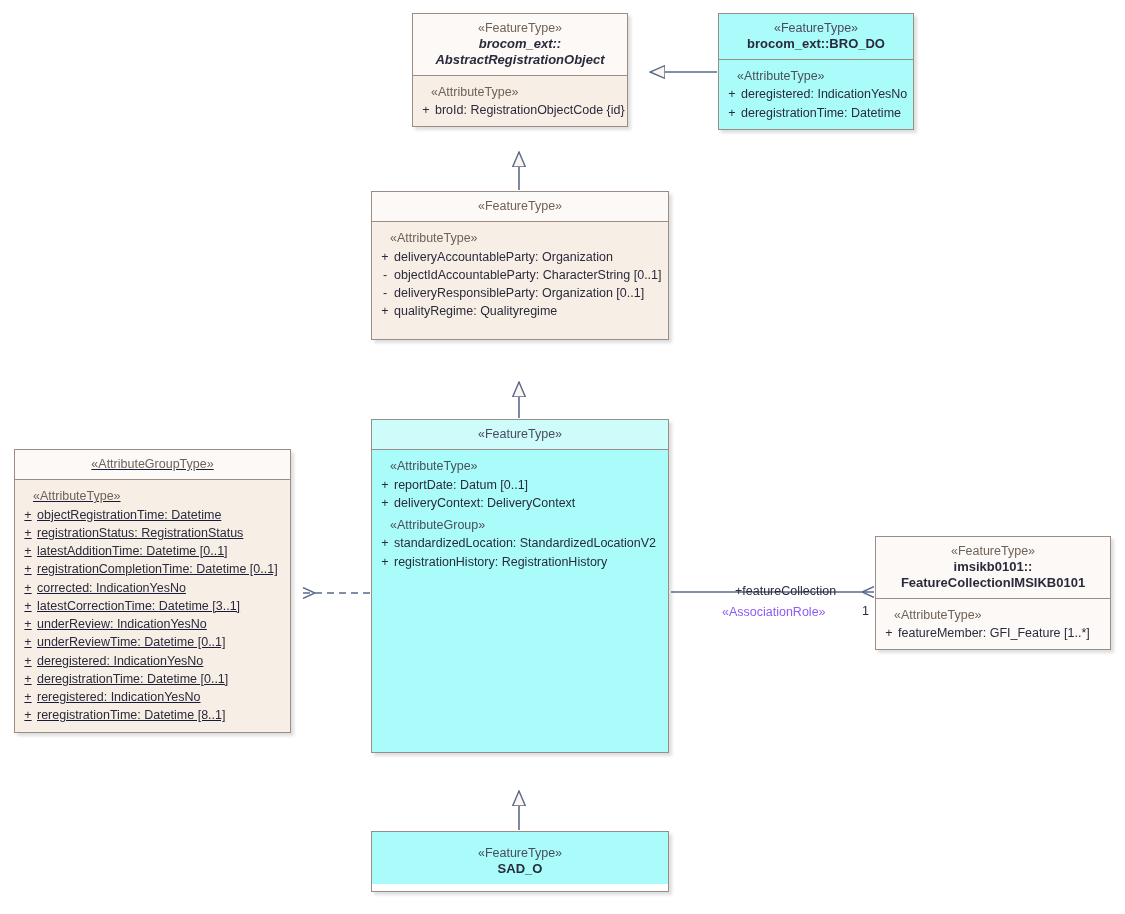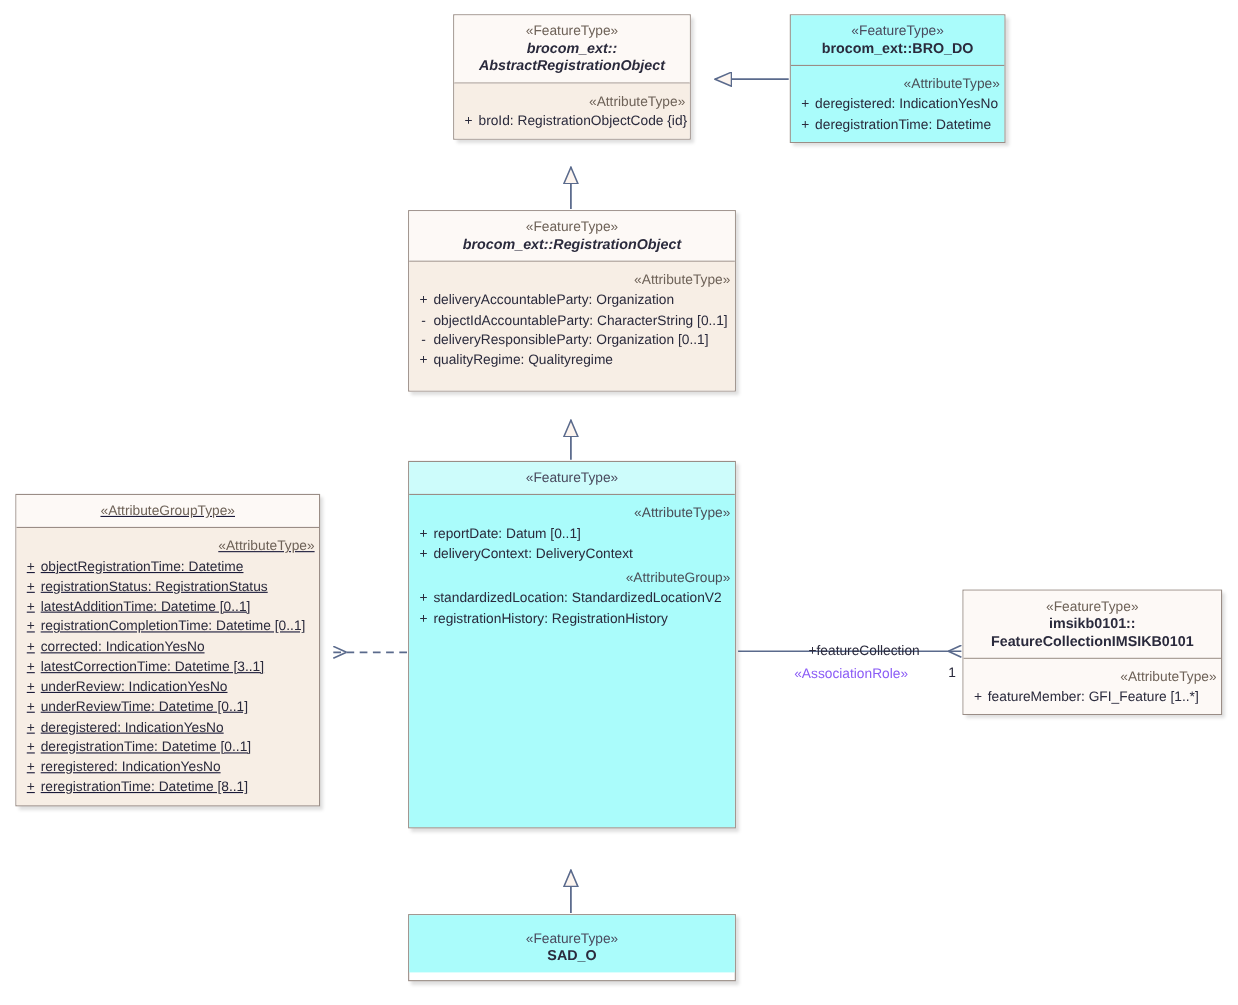--- a/index.html
+++ b/index.html
@@ -55,21 +55,20 @@
   .theme-cyan .body{background:#aafcfb;}
   .theme-cyan-flat .head{background:#aafcfb;}
 
   .grp-label{
     font-size:12.5px;
     color:#6e6258;
     padding-left:14px;
     margin-top:1px;
     margin-bottom:1px;
     white-space:nowrap;
-    text-align:right;
   }
   .grp-label.cy{color:#4b4f58;}
 
   .attr{
     display:flex;
     font-size:12.5px;
     white-space:nowrap;
     color:#2a2a3c;
     line-height:1.46;
   }
@@ -161,21 +160,20 @@
       <div class="attr">
         <span class="vis">+</span>
         <span class="txt">deregistrationTime: Datetime</span>
       </div>
     </div>
   </div>
 
   <div class="uml-class theme-beige" style="left:371px; top:191px; width:298px;">
     <div class="head">
       <span class="stereo">«FeatureType»</span>
-      <span class="cname ital">brocom_ext::RegistrationObject</span>
     </div>
     <div class="body" style="min-height:117px;">
       <div class="grp-label">«AttributeType»</div>
       <div class="attr">
         <span class="vis">+</span>
         <span class="txt">deliveryAccountableParty: Organization</span>
       </div>
       <div class="attr">
         <span class="vis">-</span>
         <span class="txt">objectIdAccountableParty: CharacterString [0..1]</span>

